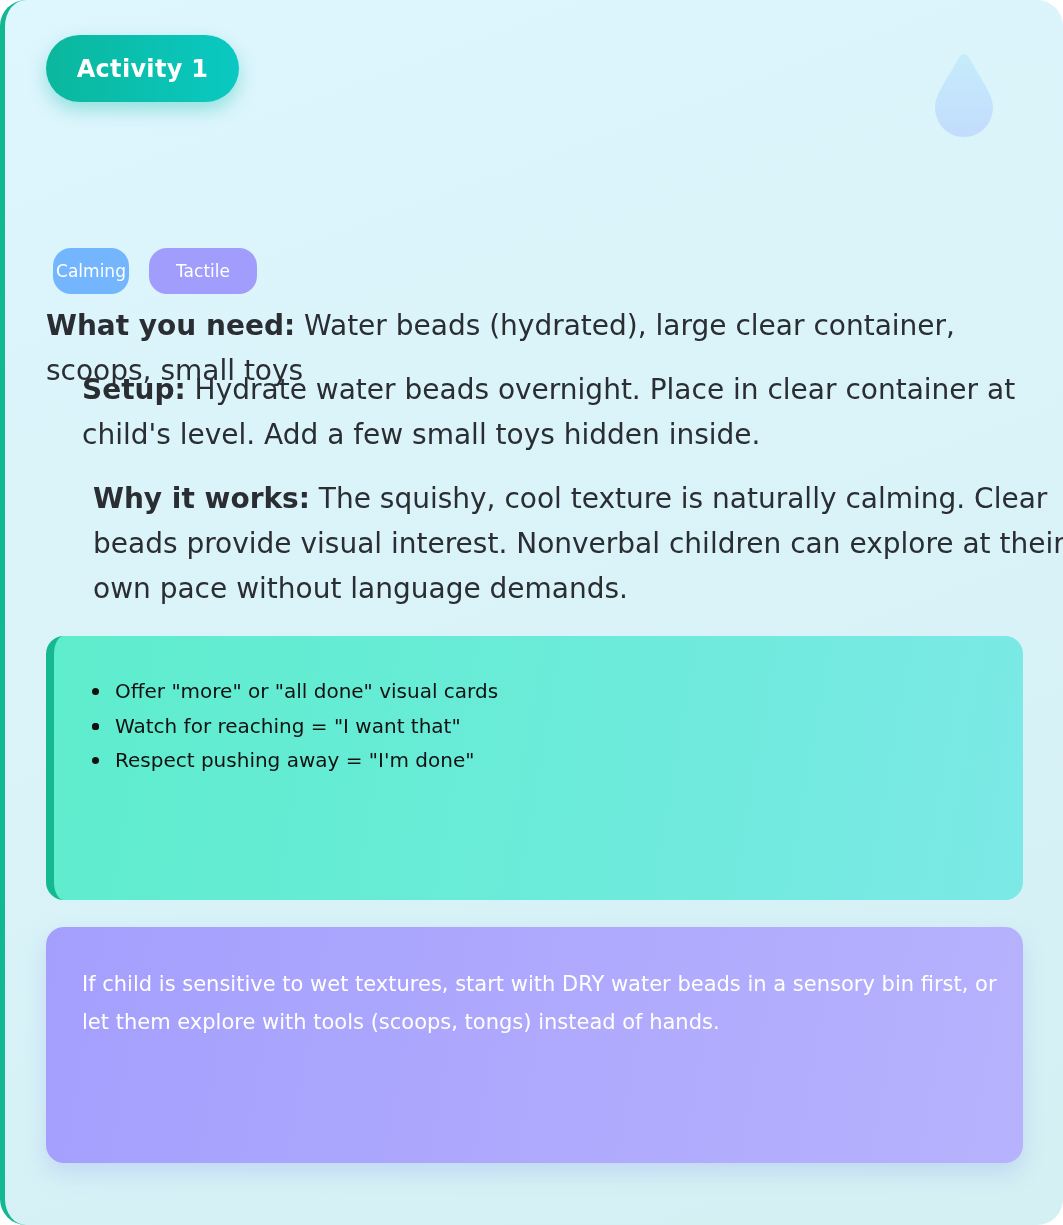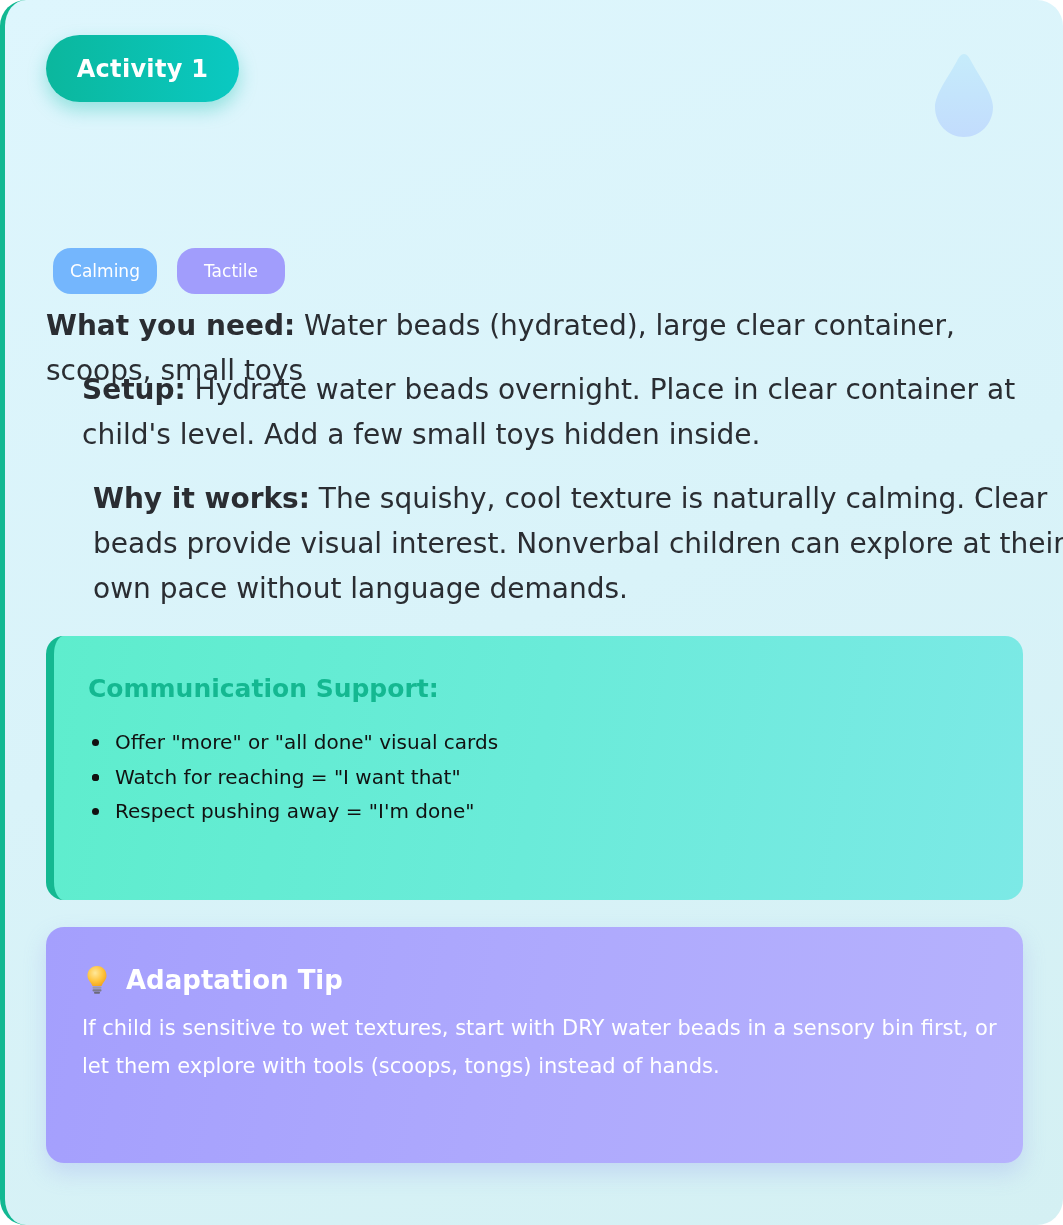--- a/index.html
+++ b/index.html
@@ -40,21 +40,21 @@
     .tags {
       position: absolute; left: 48px; top: 248px;
       display: flex; gap: 20px;
     }
     .tag {
       height: 46px; padding: 0 16px;
       border-radius: 18px;
       color: #ffffff; font-size: 17px;
       display: flex; align-items: center; justify-content: center;
     }
-    .tag.calming { background: #74b6fd; width: 104px; }
+    .tag.calming { background: #74b6fd; width: 76px; }
     .tag.tactile { background: #a19dfc; width: 108px; }
     .para {
       position: absolute; left: 41px;
       width: 985px;
       font-size: 28px; line-height: 45px;
       color: #2a2d32;
     }
     .para b { font-weight: bold; color: #2a2d32; }
     .p-need { top: 303px; }
     .p-setup { top: 367px; margin-left: 36px; }
@@ -132,42 +132,25 @@
     <span class="tag tactile">Tactile</span>
   </div>
 
   <p class="para p-need"><b>What you need:</b><span> Water beads (hydrated), large clear container, scoops, small toys</span></p>
 
   <p class="para p-setup"><b>Setup:</b><span> Hydrate water beads overnight. Place in clear container at child's level. Add a few small toys hidden inside.</span></p>
 
   <p class="para p-why"><b>Why it works:</b><span> The squishy, cool texture is naturally calming. Clear beads provide visual interest. Nonverbal children can explore at their own pace without language demands.</span></p>
 
   <div class="comm-box">
-    <h3 class="comm-title">Communication Support:</h3>
     <ul class="comm-list">
       <li><span class="bullet"></span><span>Offer "more" or "all done" visual cards</span></li>
       <li><span class="bullet"></span></li>
       <li><span class="bullet"></span><span>Watch for reaching = "I want that"</span></li>
       <li><span class="bullet"></span><span>Respect pushing away = "I'm done"</span></li>
     </ul>
   </div>
 
   <div class="tip-box">
-    <div class="tip-header">
-      <svg class="bulb-icon" viewBox="0 0 22 30">
-        <defs>
-          <radialGradient id="bulbGrad" cx="0.4" cy="0.35" r="0.7">
-            <stop offset="0%" stop-color="#ffe89a"></stop>
-            <stop offset="60%" stop-color="#ffc43d"></stop>
-            <stop offset="100%" stop-color="#f2a41e"></stop>
-          </radialGradient>
-        </defs>
-        <path d="M11 1 C5 1 1.5 5.5 1.5 10.5 C1.5 14.5 4 16.5 5.5 19 L6.5 21 L15.5 21 L16.5 19 C18 16.5 20.5 14.5 20.5 10.5 C20.5 5.5 17 1 11 1 Z" fill="url(#bulbGrad)"></path>
-        <rect x="6.5" y="21.5" width="9" height="2.2" rx="1" fill="#9c9aa8"></rect>
-        <rect x="6.5" y="24.2" width="9" height="2.2" rx="1" fill="#7d7b8a"></rect>
-        <rect x="8" y="26.8" width="6" height="2" rx="1" fill="#6b6979"></rect>
-      </svg>
-      <h3 class="tip-title">Adaptation Tip</h3>
-    </div>
     <p class="tip-text">If child is sensitive to wet textures, start with DRY water beads in a sensory bin first, or let them explore with tools (scoops, tongs) instead of hands.</p>
   </div>
 
 </div>
 
 </body></html>

